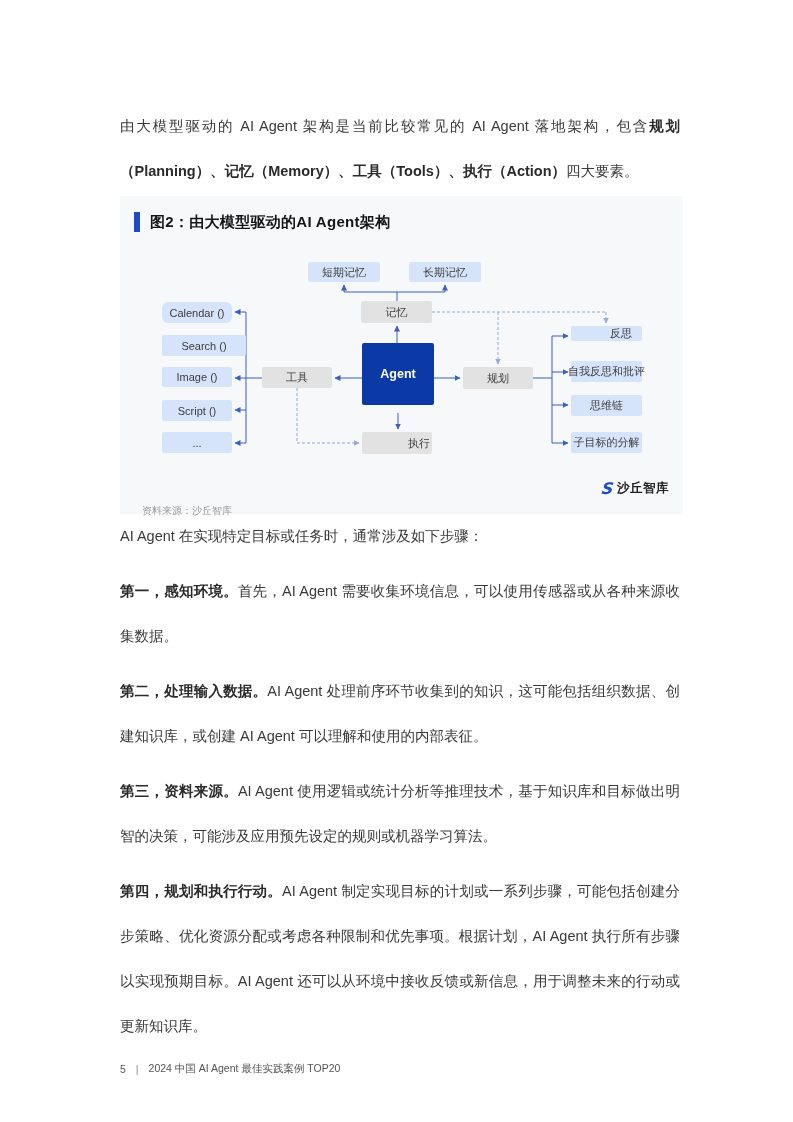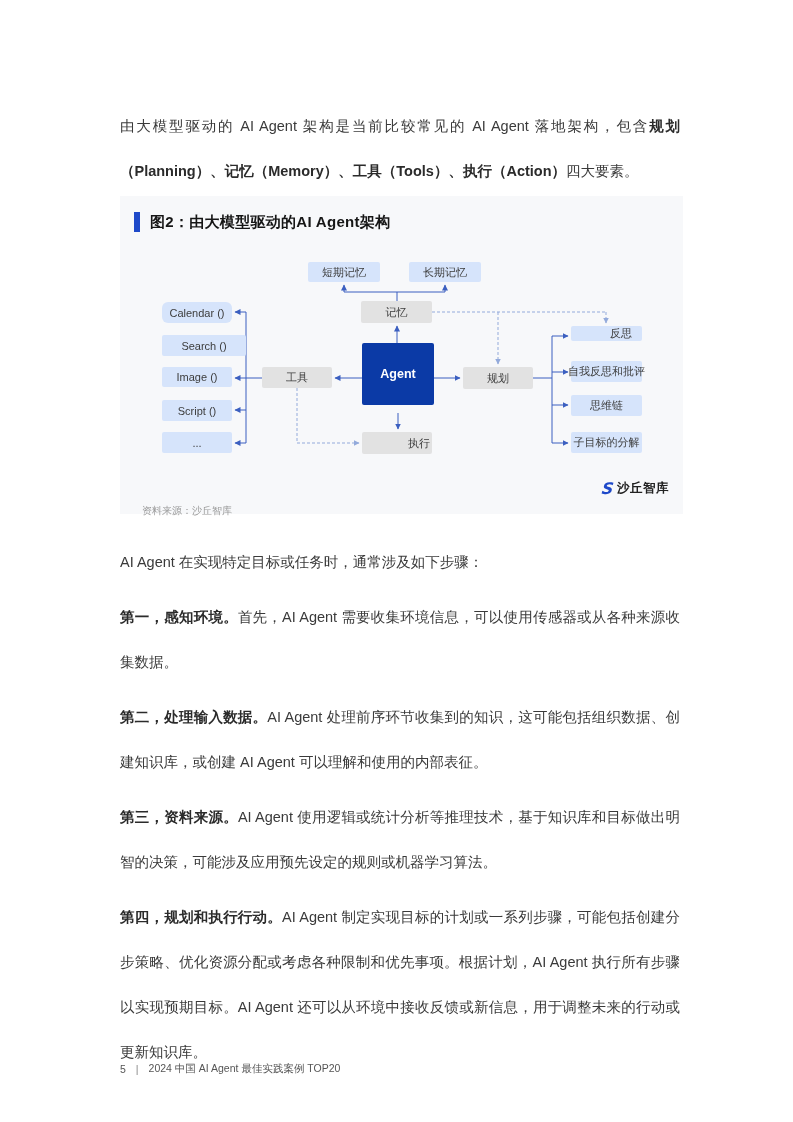--- a/index.html
+++ b/index.html
@@ -39,21 +39,21 @@
   .box-gray{background:var(--gray-box);}
   .agent-box{background:var(--agent-box);color:#fff;font-weight:bold;font-size:12.5px;}
   .source{position:absolute;left:22px;top:288px;font-size:10px;color:#9a9a9a;margin-top:20px;}
   .brand{position:absolute;right:14px;top:284px;display:flex;align-items:center;gap:3px;}
   .logo-s{
     color:var(--accent-blue);font-weight:bold;font-style:italic;font-size:16px;
     font-family:"DejaVu Sans",sans-serif;transform:skewX(-8deg);line-height:16px;
   }
   .brand-name{font-size:12.5px;font-weight:bold;color:#222;letter-spacing:.5px;}
   
-  .steps-intro{margin-top:26px;margin-bottom:10px;}
+  .steps-intro{margin-bottom:10px;}
   .body-p{margin-bottom:10px;}
   
   .footer{
     position:absolute;left:120px;top:1062px;display:flex;align-items:center;
     font-size:10.5px;color:#555;
   }
   .footer .divider{margin:0 10px;color:#888;}
 </style>
 </head>
 <body>

